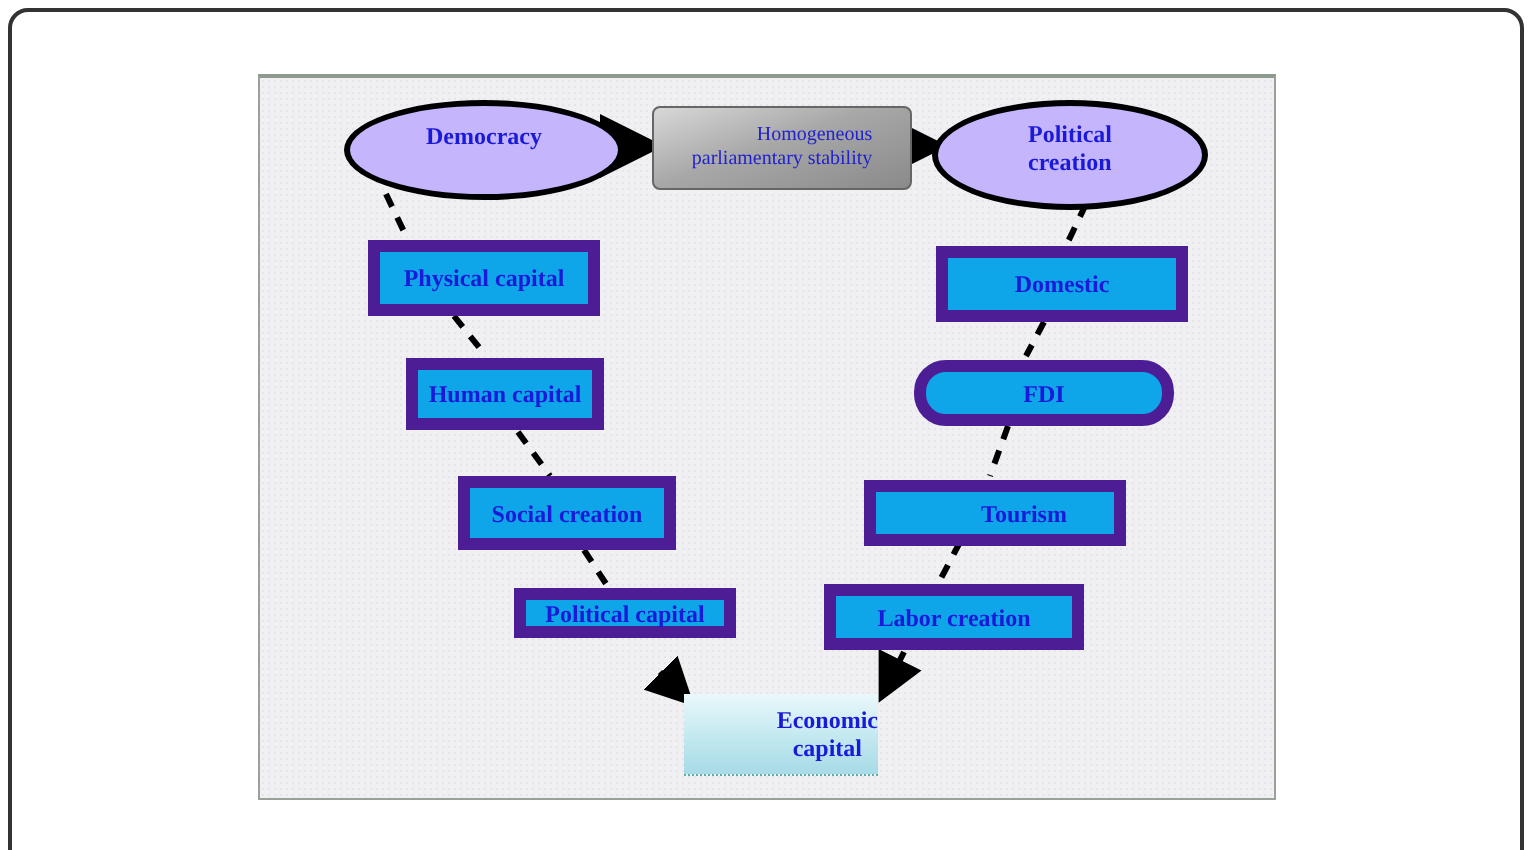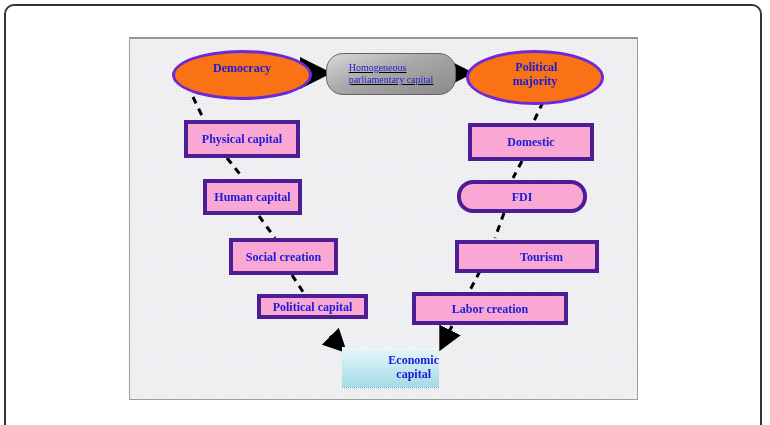--- a/index.html
+++ b/index.html
@@ -1,26 +1,26 @@
 <!DOCTYPE html>
 <html><head>
 <meta charset="utf-8">
 <style>
   html,body{margin:0;padding:0;background:#fff;}
   body{width:770px;height:425px;position:relative;overflow:hidden;font-family:"Liberation Serif","DejaVu Serif",serif;}
   .frame{position:absolute;left:4px;top:4px;width:758px;height:440px;border:2px solid #333;border-radius:10px;box-sizing:border-box;}
   .panel{position:absolute;left:129px;top:37px;width:509px;height:363px;background:#f0f0f2;border:1px solid #9aa09a;border-top:2px solid #8f9a8f;box-sizing:border-box;
     background-image:radial-gradient(#e4e4ea 0.6px, transparent 0.7px);background-size:3px 3px;}
   svg.links{position:absolute;left:0;top:0;width:770px;height:425px;overflow:visible;}
-  .ellipse{position:absolute;border:3px solid #6d28d9;border-radius:50%;background:#f97316;box-sizing:border-box;display:flex;align-items:center;justify-content:center;text-align:right;}
+  .ellipse{position:absolute;border:3px solid #000000;border-radius:50%;background:#c4b5fd;box-sizing:border-box;display:flex;align-items:center;justify-content:center;text-align:left;}
   .lbl{color:#1a1ad8;font-weight:bold;font-size:12px;line-height:14px;}
-  .gray{position:absolute;border-radius:17px;border:1px solid #666;box-sizing:border-box;display:flex;align-items:center;justify-content:center;text-align:left;
-    background:linear-gradient(160deg,#d8d8d8 0%,#a8a8a8 45%,#8a8a8a 100%);text-decoration:underline;}
+  .gray{position:absolute;border-radius:4px;border:1px solid #666;box-sizing:border-box;display:flex;align-items:center;justify-content:center;text-align:right;
+    background:linear-gradient(160deg,#d8d8d8 0%,#a8a8a8 45%,#8a8a8a 100%);}
   .gray .lbl{font-size:10px;line-height:12px;font-weight:normal;color:#2222cc;}
-  .box{position:absolute;border:4px solid #4c1d95;background:#f9a8d4;box-sizing:border-box;display:flex;align-items:center;justify-content:center;text-align:left;}
+  .box{position:absolute;border:6px solid #4c1d95;background:#0ea5e9;box-sizing:border-box;display:flex;align-items:center;justify-content:center;text-align:left;}
   .growth{position:absolute;background:linear-gradient(180deg,#eaf8fb 0%,#bfe6ee 60%,#a6dbe6 100%);border-bottom:1px dotted #6aa;box-sizing:border-box;display:flex;align-items:center;justify-content:flex-end;text-align:center;}
 </style>
 </head>
 <body>
 
 <div class="frame"></div>
 <div class="panel"></div>
 
 <svg class="links">
   <defs>
@@ -44,28 +44,28 @@
   </g>
 </svg>
 
 <div class="ellipse" style="left:172px;top:50px;width:140px;height:50px;">
   <span class="lbl" style="margin-top:-14px;">Democracy</span>
 </div>
 
 <div class="gray" style="left:326px;top:53px;width:130px;height:42px;">
   <div>
     <div class="lbl">Homogeneous</div>
-    <div class="lbl">parliamentary capital</div>
+    <div class="lbl">parliamentary stability</div>
   </div>
 </div>
 
 <div class="ellipse" style="left:466px;top:50px;width:138px;height:55px;">
   <div style="margin-top:-8px;">
     <div class="lbl">Political</div>
-    <div class="lbl">majority</div>
+    <div class="lbl">creation</div>
   </div>
 </div>
 
 <div class="box" style="left:184px;top:120px;width:116px;height:38px;">
   <span class="lbl">Physical capital</span>
 </div>
 <div class="box" style="left:203px;top:179px;width:99px;height:36px;">
   <span class="lbl">Human capital</span>
 </div>
 <div class="box" style="left:229px;top:238px;width:109px;height:37px;">
@@ -74,24 +74,24 @@
 <div class="box" style="left:257px;top:294px;width:111px;height:25px;">
   <span class="lbl">Political capital</span>
 </div>
 
 <div class="box" style="left:468px;top:123px;width:126px;height:38px;">
   <span class="lbl">Domestic</span>
 </div>
 <div class="box" style="left:457px;top:180px;width:130px;height:33px;border-radius:16px;">
   <span class="lbl">FDI</span>
 </div>
-<div class="box" style="left:455px;top:240px;width:144px;height:33px;padding-left:29px;">
+<div class="box" style="left:432px;top:240px;width:131px;height:33px;padding-left:29px;">
   <span class="lbl">Tourism</span>
 </div>
-<div class="box" style="left:412px;top:292px;width:156px;height:33px;">
+<div class="box" style="left:412px;top:292px;width:130px;height:33px;">
   <span class="lbl">Labor creation</span>
 </div>
 
 <div class="growth" style="left:342px;top:347px;width:97px;height:41px;">
   <div>
     <div class="lbl">Economic</div>
     <div class="lbl">capital</div>
   </div>
 </div>
 

